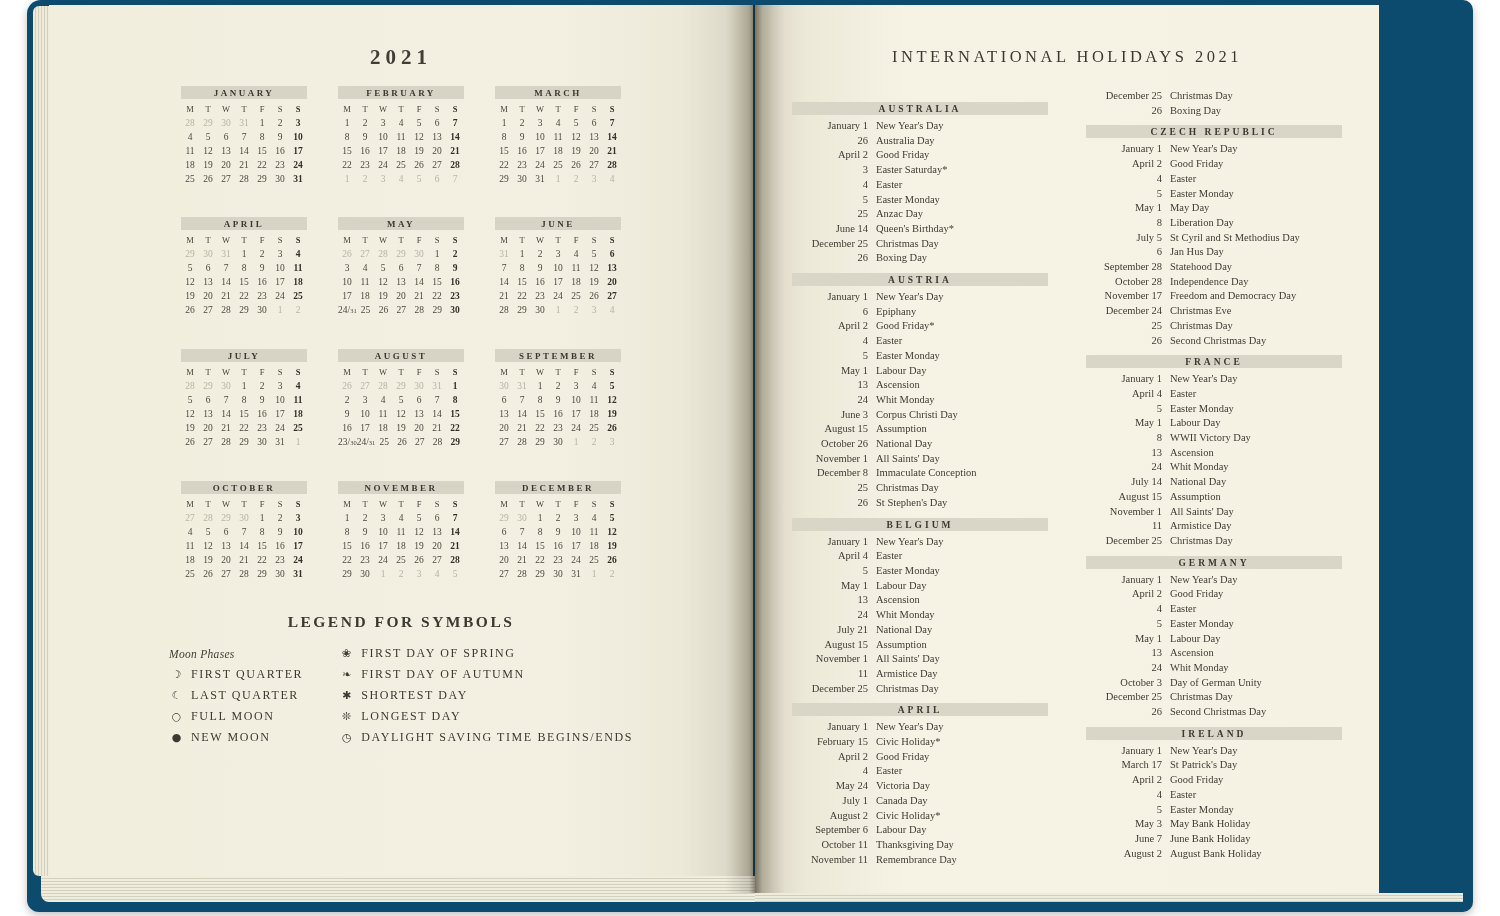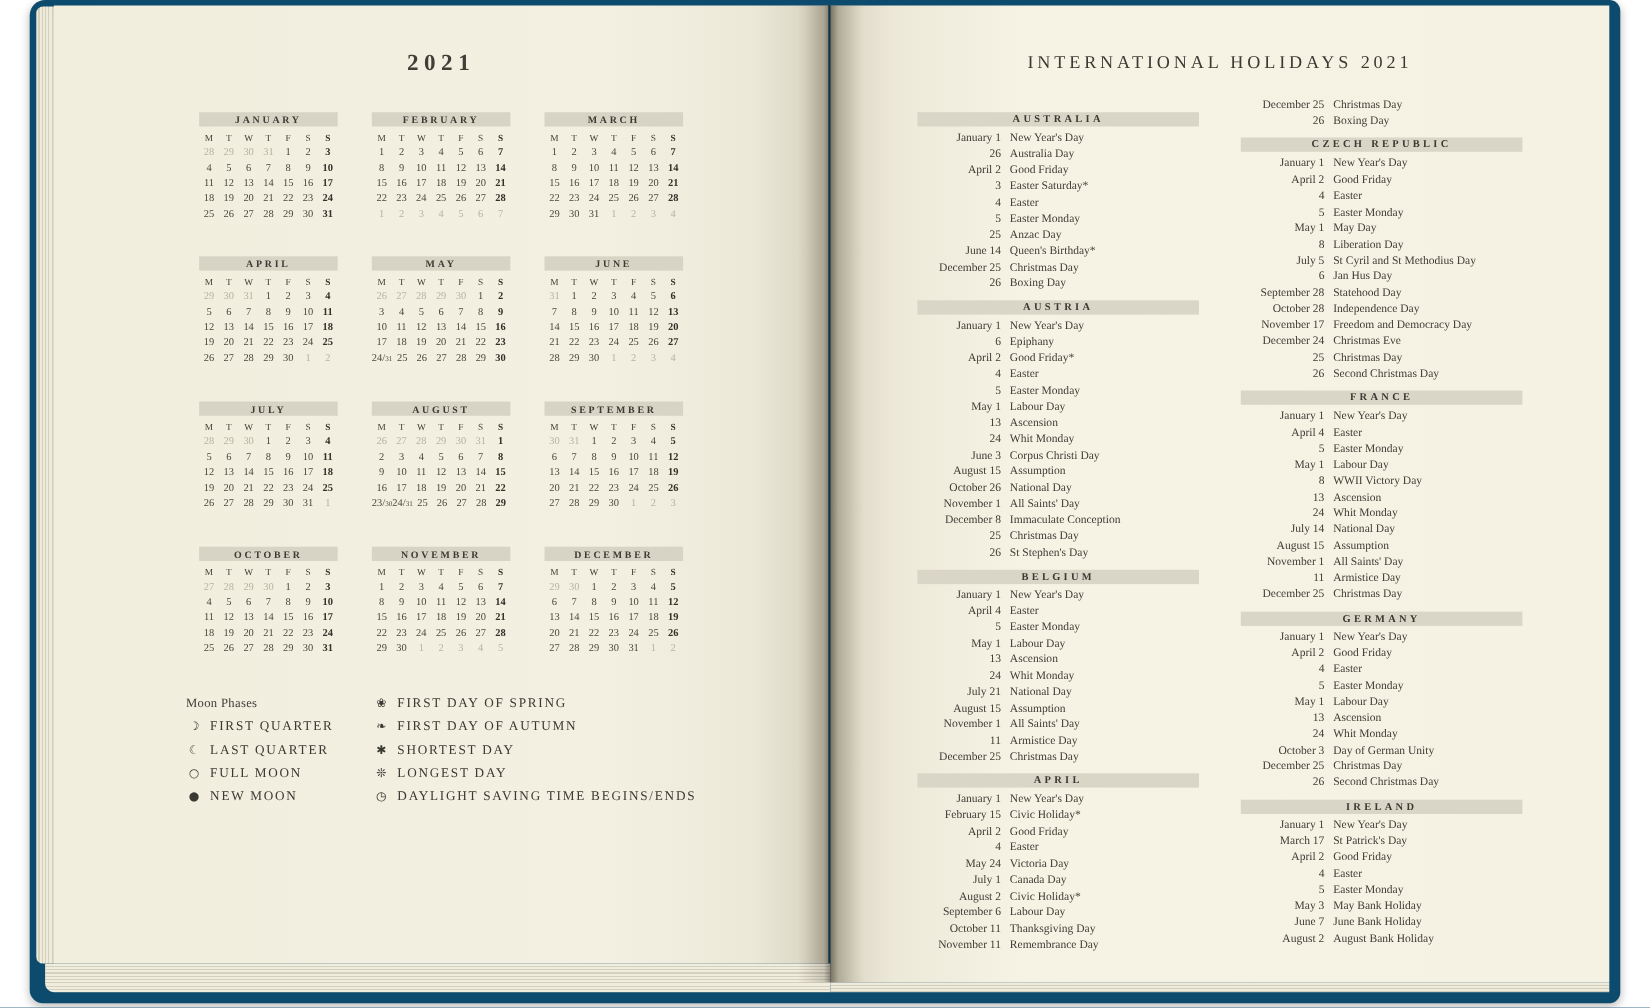--- a/index.html
+++ b/index.html
@@ -26,35 +26,35 @@
   .stack-bottom-right{
     position:absolute;left:728px;top:893px;width:708px;height:9px;
     background:repeating-linear-gradient(180deg,#efecdd 0 2px,#d2cebc 2px 3px);
   }
   .page{position:absolute;top:5px;}
   .page-left{
     left:22px;width:704px;height:871px;
     background:linear-gradient(90deg,#f1eede 0%,#f3f0e2 72%,#ece9d9 90%,#dcd8c6 97%,#c3bfab 100%);
   }
   .page-right{
-    left:728px;width:708px;height:888px;
+    left:728px;width:624px;height:888px;
     background:linear-gradient(270deg,#f5f2e4 0%,#f6f3e5 75%,#ede9d9 92%,#ded9c7 97%,#c6c2ae 100%);
   }
   .spine-shadow{
     position:absolute;left:698px;top:5px;width:60px;height:888px;pointer-events:none;
     background:linear-gradient(90deg,rgba(40,30,18,0) 0%,rgba(40,30,18,.18) 40%,rgba(25,18,10,.45) 50%,rgba(40,30,18,.18) 62%,rgba(40,30,18,0) 100%);
   }
 
   
   .year-title{
     margin-top:40px;text-align:center;
     font-size:21px;letter-spacing:5px;font-weight:700;color:#403f36;
   }
   .months-grid{
-    margin-top:32px;display:grid;
+    margin-top:16px;display:grid;
     grid-template-columns:repeat(3,126px);
     column-gap:60px;row-gap:38px;justify-content:center;gap:31px;
   }
   .month{width:126px;}
   .month-header{
     background:#d7d4c6;text-align:center;
     font-size:9px;font-weight:700;letter-spacing:2.5px;
     color:#3b3a32;padding:2px 0 1px;margin-bottom:3px;
   }
   .week{display:flex;}
@@ -67,21 +67,21 @@
   .day.out{color:#b7b3a2;font-weight:400;}
   .frac{font-size:6.5px;}
 
   .legend{margin-top:32px;}
   .legend-title{
     text-align:center;font-size:15.5px;font-weight:700;
     letter-spacing:2.5px;color:#3b3a32;
   }
   .legend-cols{display:flex;justify-content:center;gap:36px;margin-top:12px;}
   .moon-heading{
-    font-size:11.5px;color:#3f3e36;height:21px;
+    font-style:italic;font-size:11.5px;color:#3f3e36;height:21px;
     display:flex;align-items:center;letter-spacing:.3px;
   }
   .legend-row{display:flex;align-items:center;height:21px;}
   .legend-sym{
     width:15px;text-align:center;margin-right:7px;
     font-size:11px;color:#3b3a32;
     font-family:"DejaVu Sans", sans-serif;
   }
   .legend-label{font-size:12px;letter-spacing:1.6px;color:#3b3a32;}
 
@@ -792,20 +792,21 @@
             <span class="day">28</span>
             <span class="day">29</span>
             <span class="day">30</span>
             <span class="day">31</span>
             <span class="day out">1</span>
             <span class="day out">2</span>
           </div>
         </div>
       </div>
     <div class="legend">
+      <div class="legend-title">LEGEND FOR SYMBOLS</div>
       <div class="legend-cols">
         <div class="legend-col">
           <div class="moon-heading">Moon Phases</div>
           <div id="moon-items">
               <div class="legend-row">
                 <span class="legend-sym">☽</span>
                 <span class="legend-label">FIRST QUARTER</span>
               </div>
               <div class="legend-row">
                 <span class="legend-sym">☾</span>

